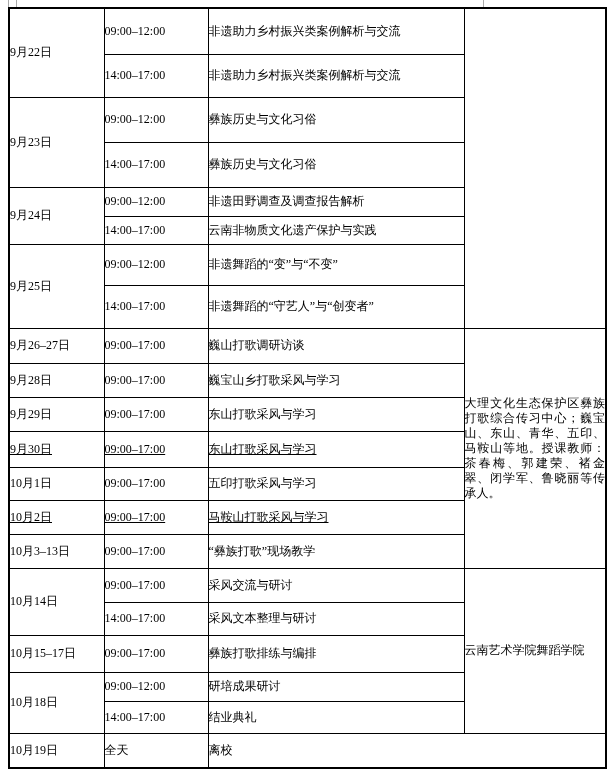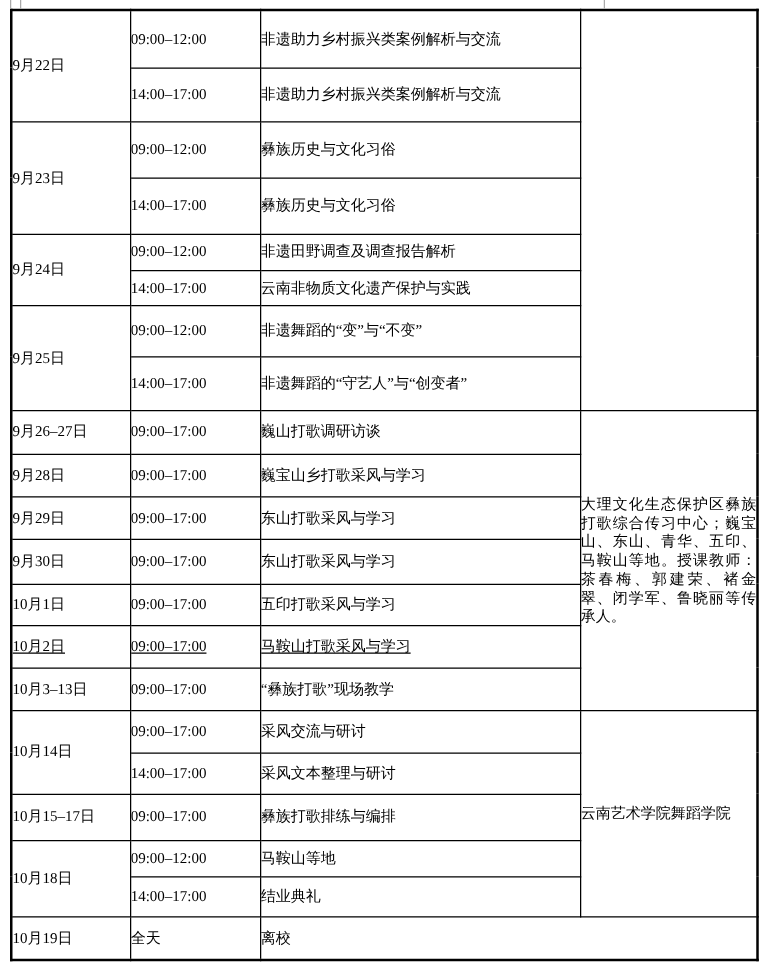--- a/index.html
+++ b/index.html
@@ -111,21 +111,21 @@
         <tr style="height: 34px;">
           <td class="date-cell">9月28日</td>
           <td class="time-cell">09:00–17:00</td>
           <td class="activity-cell">巍宝山乡打歌采风与学习</td>
         </tr>
         <tr style="height: 34px;">
           <td class="date-cell">9月29日</td>
           <td class="time-cell">09:00–17:00</td>
           <td class="activity-cell">东山打歌采风与学习</td>
         </tr>
-        <tr style="height: 36px;">
+        <tr style="height: 36px; text-decoration: underline;">
           <td class="date-cell">9月30日</td>
           <td class="time-cell">09:00–17:00</td>
           <td class="activity-cell">东山打歌采风与学习</td>
         </tr>
         <tr style="height: 33px;">
           <td class="date-cell">10月1日</td>
           <td class="time-cell">09:00–17:00</td>
           <td class="activity-cell">五印打歌采风与学习</td>
         </tr>
         <tr style="height: 34px; text-decoration: underline;">
@@ -149,21 +149,21 @@
           <td class="activity-cell">采风文本整理与研讨</td>
         </tr>
         <tr style="height: 37px; padding-left: 28px;">
           <td class="date-cell">10月15–17日</td>
           <td class="time-cell">09:00–17:00</td>
           <td class="activity-cell">彝族打歌排练与编排</td>
         </tr>
         <tr style="height: 29px;">
           <td class="date-cell" rowspan="2">10月18日</td>
           <td class="time-cell">09:00–12:00</td>
-          <td class="activity-cell">马鞍山等地</td>
+          <td class="activity-cell">研培成果研讨</td>
         </tr>
         <tr style="height: 32px;">
           <td class="time-cell">14:00–17:00</td>
           <td class="activity-cell">结业典礼</td>
         </tr>
         <tr style="height: 35px;">
           <td class="date-cell">10月19日</td>
           <td class="time-cell">全天</td>
           <td class="activity-cell" colspan="2">离校</td>
         </tr>

